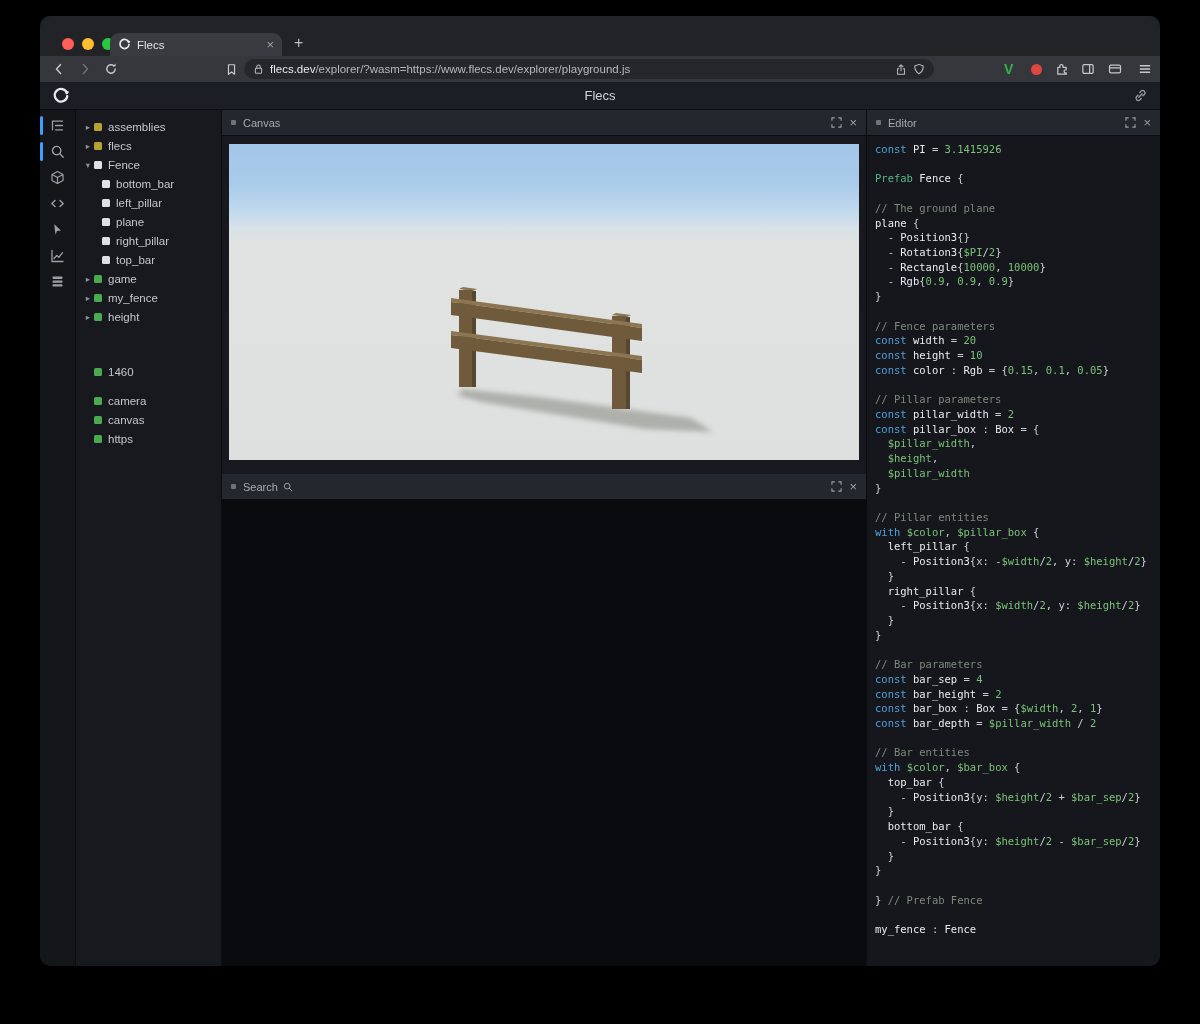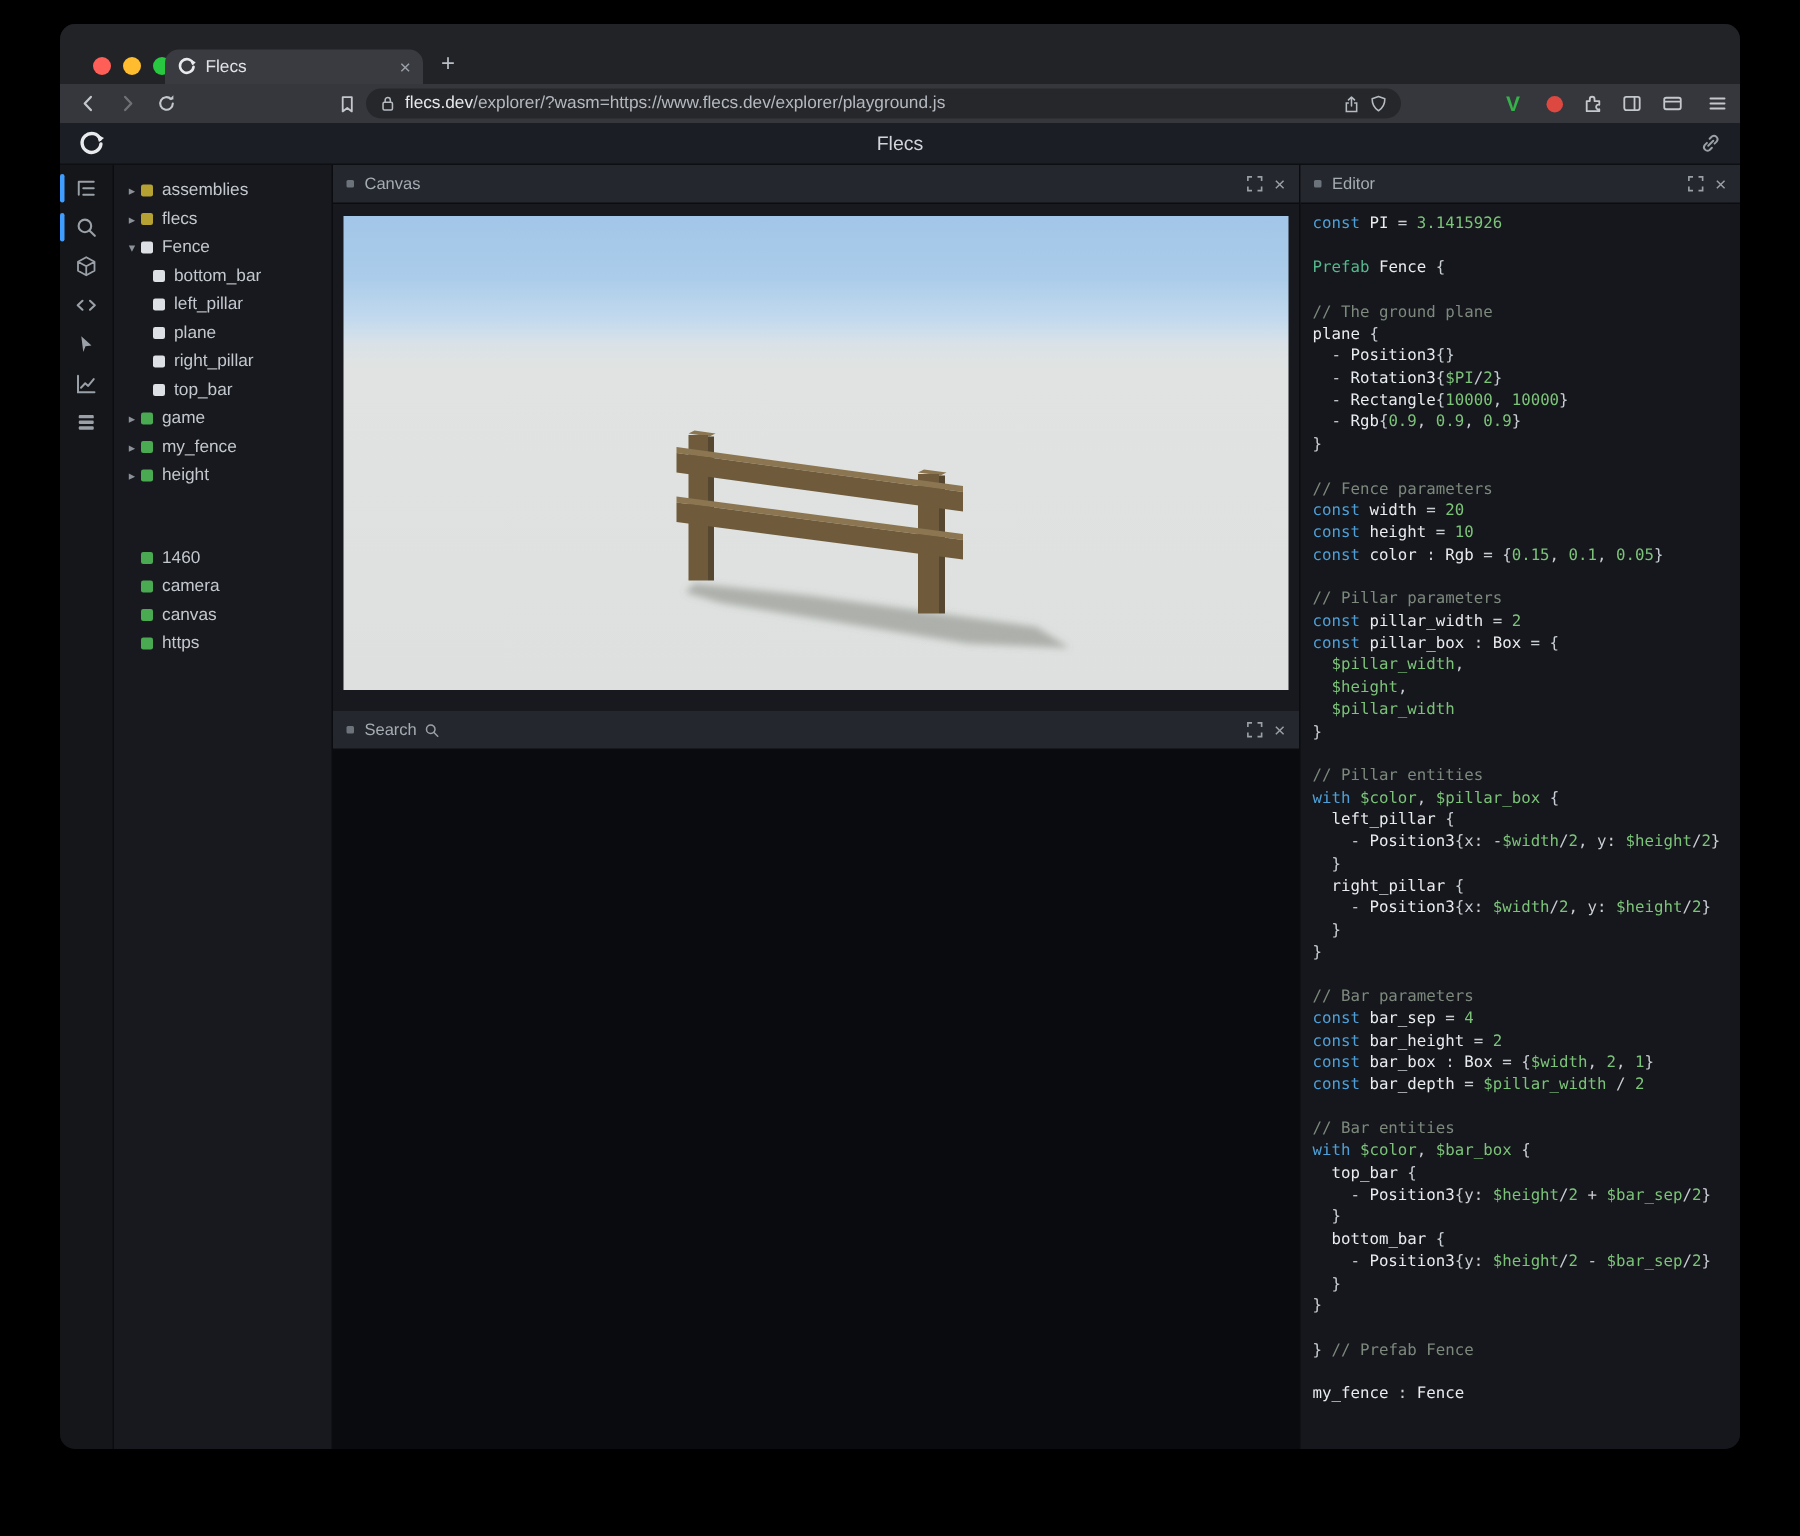--- a/index.html
+++ b/index.html
@@ -291,21 +291,21 @@
         <div class="tree-row" style="padding-left: 6px;">
           <span class="tree-arrow">▸</span>
           <span class="tree-square" style="background: rgb(74, 170, 82);"></span>
           <span>height</span>
         </div>
         <div class="tree-row" style="padding-left: 6px; margin-top: 36px;">
           <span class="tree-arrow"></span>
           <span class="tree-square" style="background: rgb(74, 170, 82);"></span>
           <span>1460</span>
         </div>
-        <div class="tree-row" style="padding-left: 6px;">
+        <div class="tree-row" style="padding-left: 6px; margin-top: 10px;">
           <span class="tree-arrow"></span>
           <span class="tree-square" style="background: rgb(74, 170, 82);"></span>
           <span>camera</span>
         </div>
         <div class="tree-row" style="padding-left: 6px;">
           <span class="tree-arrow"></span>
           <span class="tree-square" style="background: rgb(74, 170, 82);"></span>
           <span>canvas</span>
         </div>
         <div class="tree-row" style="padding-left: 6px;">

